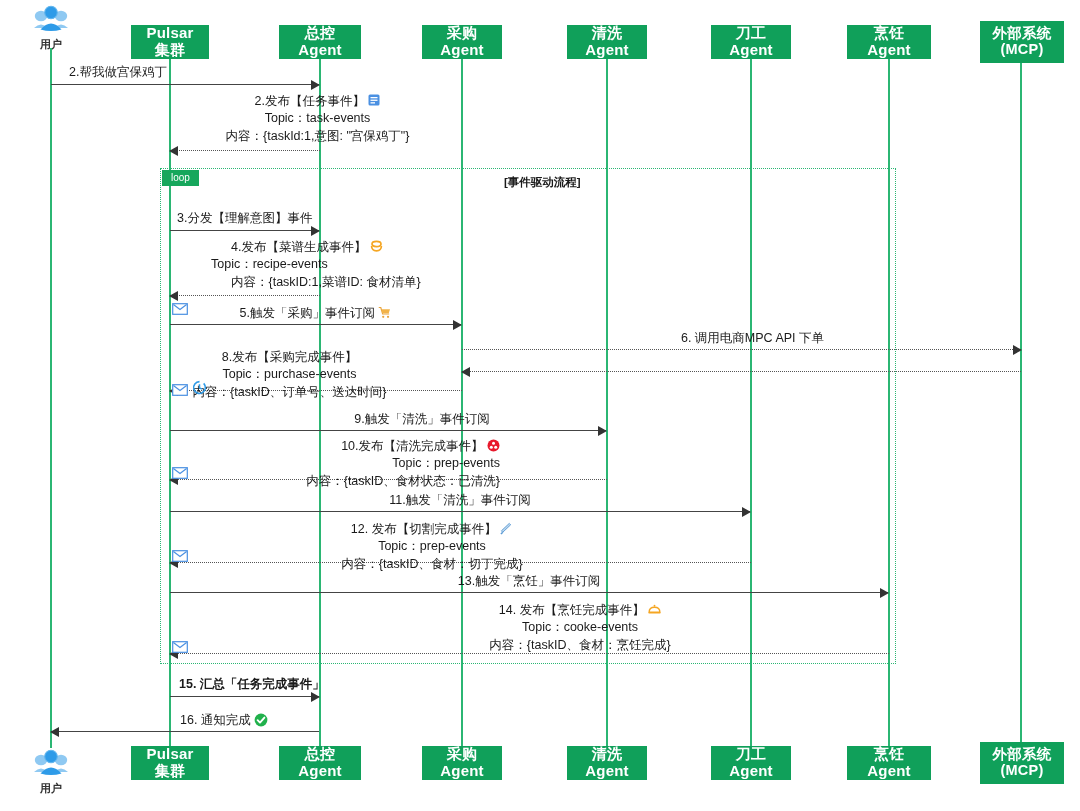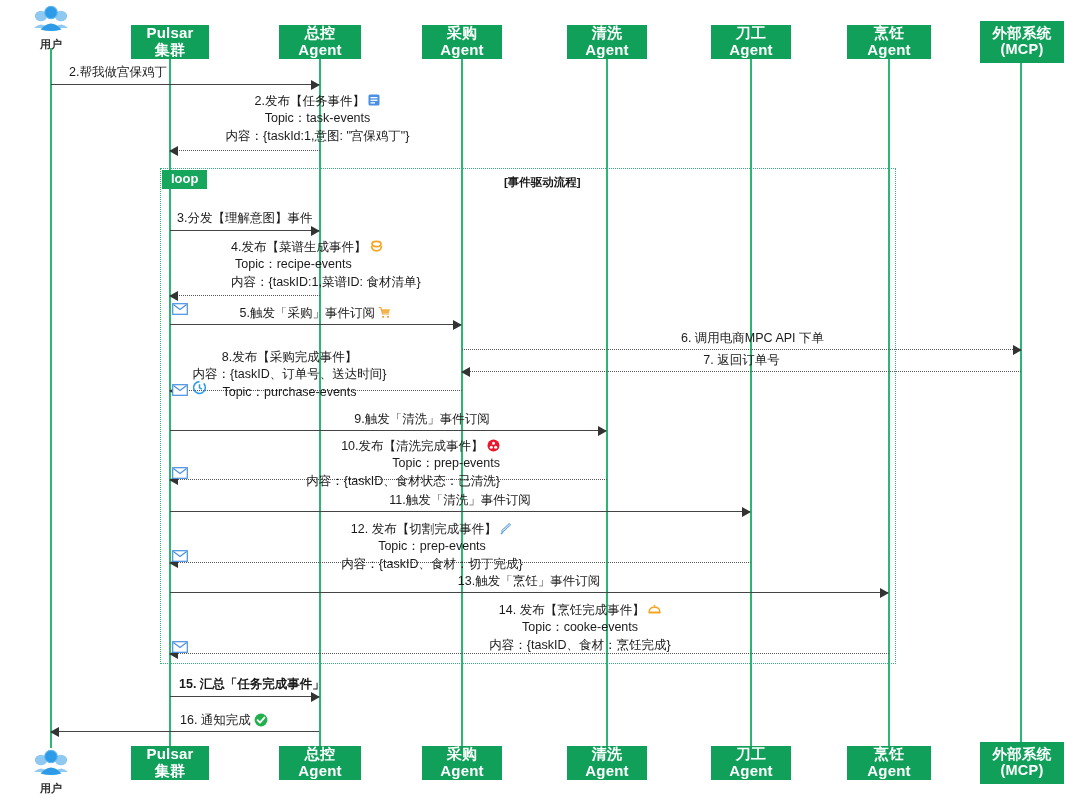--- a/index.html
+++ b/index.html
@@ -86,22 +86,22 @@
   .frame{
     position:absolute;
     border:1.6px dotted #2BB673;
     box-sizing:border-box;
     pointer-events:none;
   }
   .frame-tag{
     position:absolute;
     background:#16A75C;
     color:#ffffff;
-    font-size:13px;
-    font-weight:bold;
+    font-size:10px;
+    font-weight:normal;
     padding:2px 9px 3px 9px;
     line-height:1.1;
   }
   .frame-cond{
     position:absolute;
     font-size:11.5px;
     font-weight:bold;
     color:#1a1a1a;
     white-space:nowrap;
   }
@@ -196,21 +196,21 @@
   <div class="msg dashed" style="left:170px;top:295px;width:150px;">
     <span class="arrowhead left"></span>
   </div>
   <div class="mlabel ctr" style="left:171px;top:239px;width:148px;">
     <span class="ln" style="margin-left:60px;"><span>4.发布【菜谱生成事件】</span>
       <svg width="13" height="13" viewBox="0 0 13 13" style="vertical-align:-2px">
         <ellipse cx="6.5" cy="4" rx="4.5" ry="2.6" fill="none" stroke="#F5A623" stroke-width="1.7"></ellipse>
         <path d="M1.6 6 q0 4.6 4.9 4.8 q4.9 -.2 4.9 -4.8" fill="none" stroke="#F5A623" stroke-width="1.7"></path>
       </svg>
     </span>
-    <span class="ln" style="margin-left:64px;">Topic：recipe-events</span>
+    <span class="ln" style="margin-left:40px;">Topic：recipe-events</span>
     <span class="ln" style="margin-left:60px;">内容：{taskID:1,菜谱ID: 食材清单}</span>
   </div>
   <span class="envmark" style="left:172px;top:301px;">
     <svg width="16" height="12" viewBox="0 0 16 12">
       <rect x="0.7" y="0.7" width="14.6" height="10.6" fill="#ffffff" stroke="#4A90E2" stroke-width="1.2"></rect>
       <path d="M1.4 1.6 L8 6.6 L14.6 1.6" fill="none" stroke="#4A90E2" stroke-width="1.2"></path>
     </svg>
   </span>
 
   <div class="msg" style="left:170px;top:324px;width:291px;">
@@ -230,31 +230,28 @@
   <div class="msg dashed" style="left:462px;top:349px;width:559px;">
     <span class="arrowhead right"></span>
   </div>
   <div class="mlabel ctr" style="left:462px;top:330px;width:559px;margin-left:11px;">
     <span class="ln">6. 调用电商MPC API 下单</span>
   </div>
 
   <div class="msg dashed" style="left:462px;top:371px;width:559px;">
     <span class="arrowhead left"></span>
   </div>
-  <div class="mlabel ctr" style="left:462px;top:352px;width:559px;">
-    <span class="ln">7. 返回订单号</span>
-  </div>
 
   <div class="msg dashed" style="left:170px;top:390px;width:292px;">
     <span class="arrowhead left"></span>
   </div>
   <div class="mlabel ctr" style="left:170px;top:349px;width:239px;">
     <span class="ln">8.发布【采购完成事件】</span>
+    <span class="ln">Topic：purchase-events</span>
     <span class="ln">内容：{taskID、订单号、送达时间}</span>
-    <span class="ln">Topic：purchase-events</span>
   </div>
   <span class="envmark" style="left:172px;top:382px;">
     <svg width="16" height="12" viewBox="0 0 16 12">
       <rect x="0.7" y="0.7" width="14.6" height="10.6" fill="#ffffff" stroke="#4A90E2" stroke-width="1.2"></rect>
       <path d="M1.4 1.6 L8 6.6 L14.6 1.6" fill="none" stroke="#4A90E2" stroke-width="1.2"></path>
     </svg>
   </span>
   <span class="clockmark" style="left:192px;top:380px;">
     <svg width="15" height="15" viewBox="0 0 15 15">
       <path d="M7.5 1.6 a5.9 5.9 0 1 0 4.2 1.75" fill="none" stroke="#2E9BE8" stroke-width="1.6"></path>

